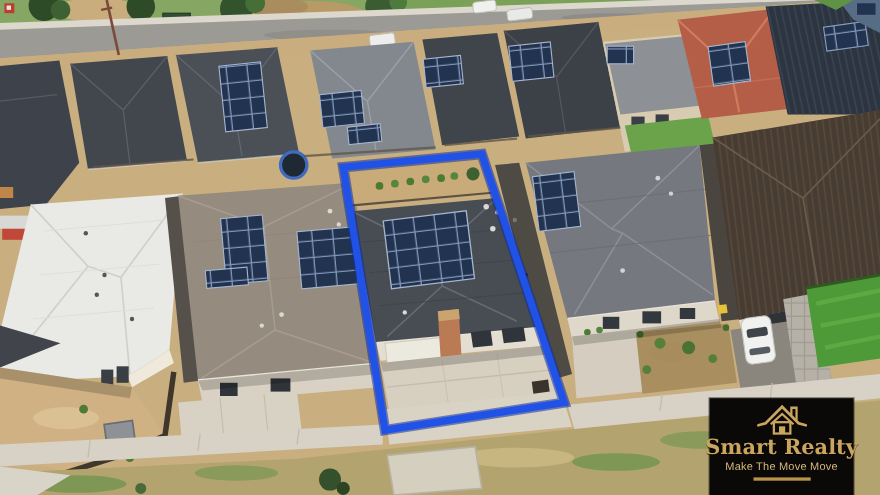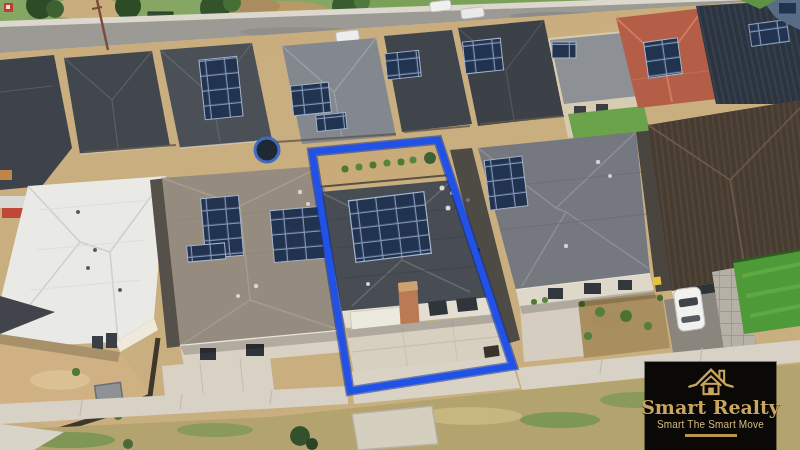--- a/index.html
+++ b/index.html
@@ -319,16 +319,16 @@
 
 <div class="logo">
   <svg class="logo-icon" width="46" height="30" viewBox="0 0 48 32">
     <path d="M1 22 L8 20 L24 4 L40 20 L47 22" fill="none" stroke="#c9a55f" stroke-width="2.6" stroke-linecap="round"></path>
     <path d="M33 12 L33 5 L38 5 L38 17" fill="none" stroke="#c9a55f" stroke-width="2.2"></path>
     <path d="M13 21 L24 11 L35 21" fill="none" stroke="#c9a55f" stroke-width="2.2"></path>
     <rect x="16" y="19" width="16" height="11" fill="none" stroke="#c9a55f" stroke-width="2.2"></rect>
     <rect x="21" y="23" width="6" height="7" fill="#c9a55f"></rect>
   </svg>
   <div class="logo-title">Smart Realty</div>
-  <div class="logo-tagline">Smart The Smart Move</div>
+  <div class="logo-tagline">Make The Move Move</div>
   <div class="logo-underline"></div>
 </div>
 </div>
 
 </body></html>

